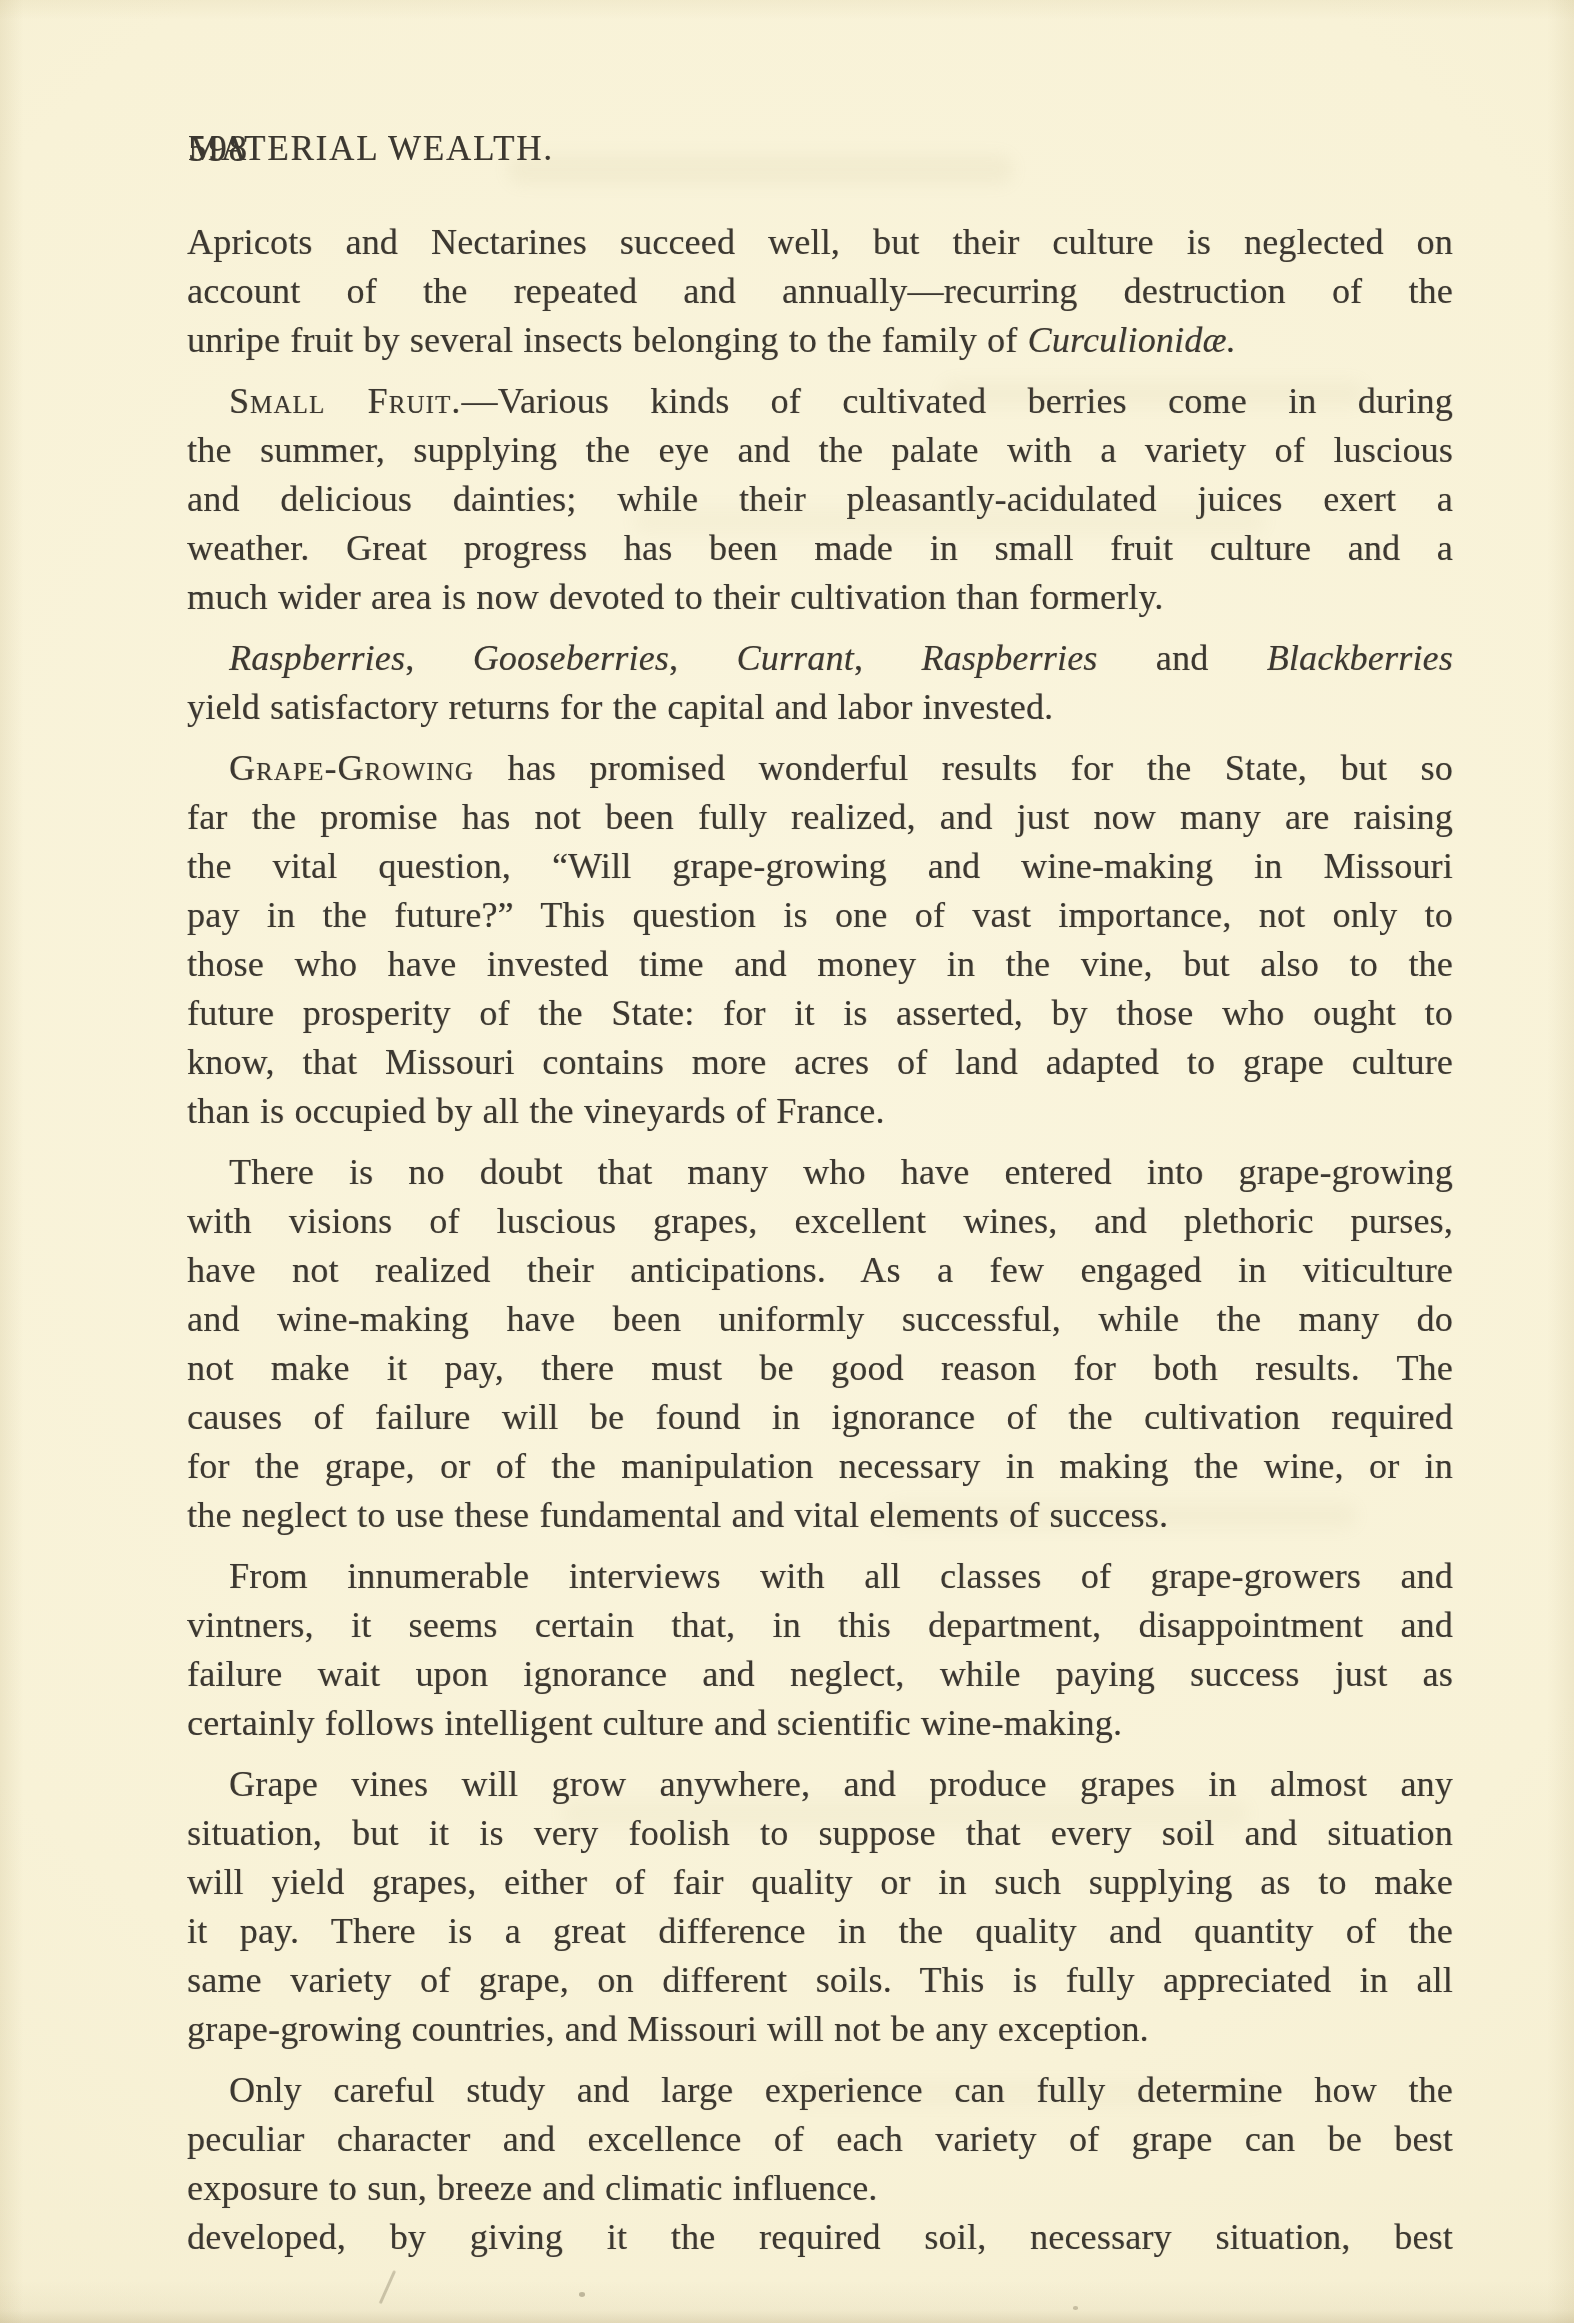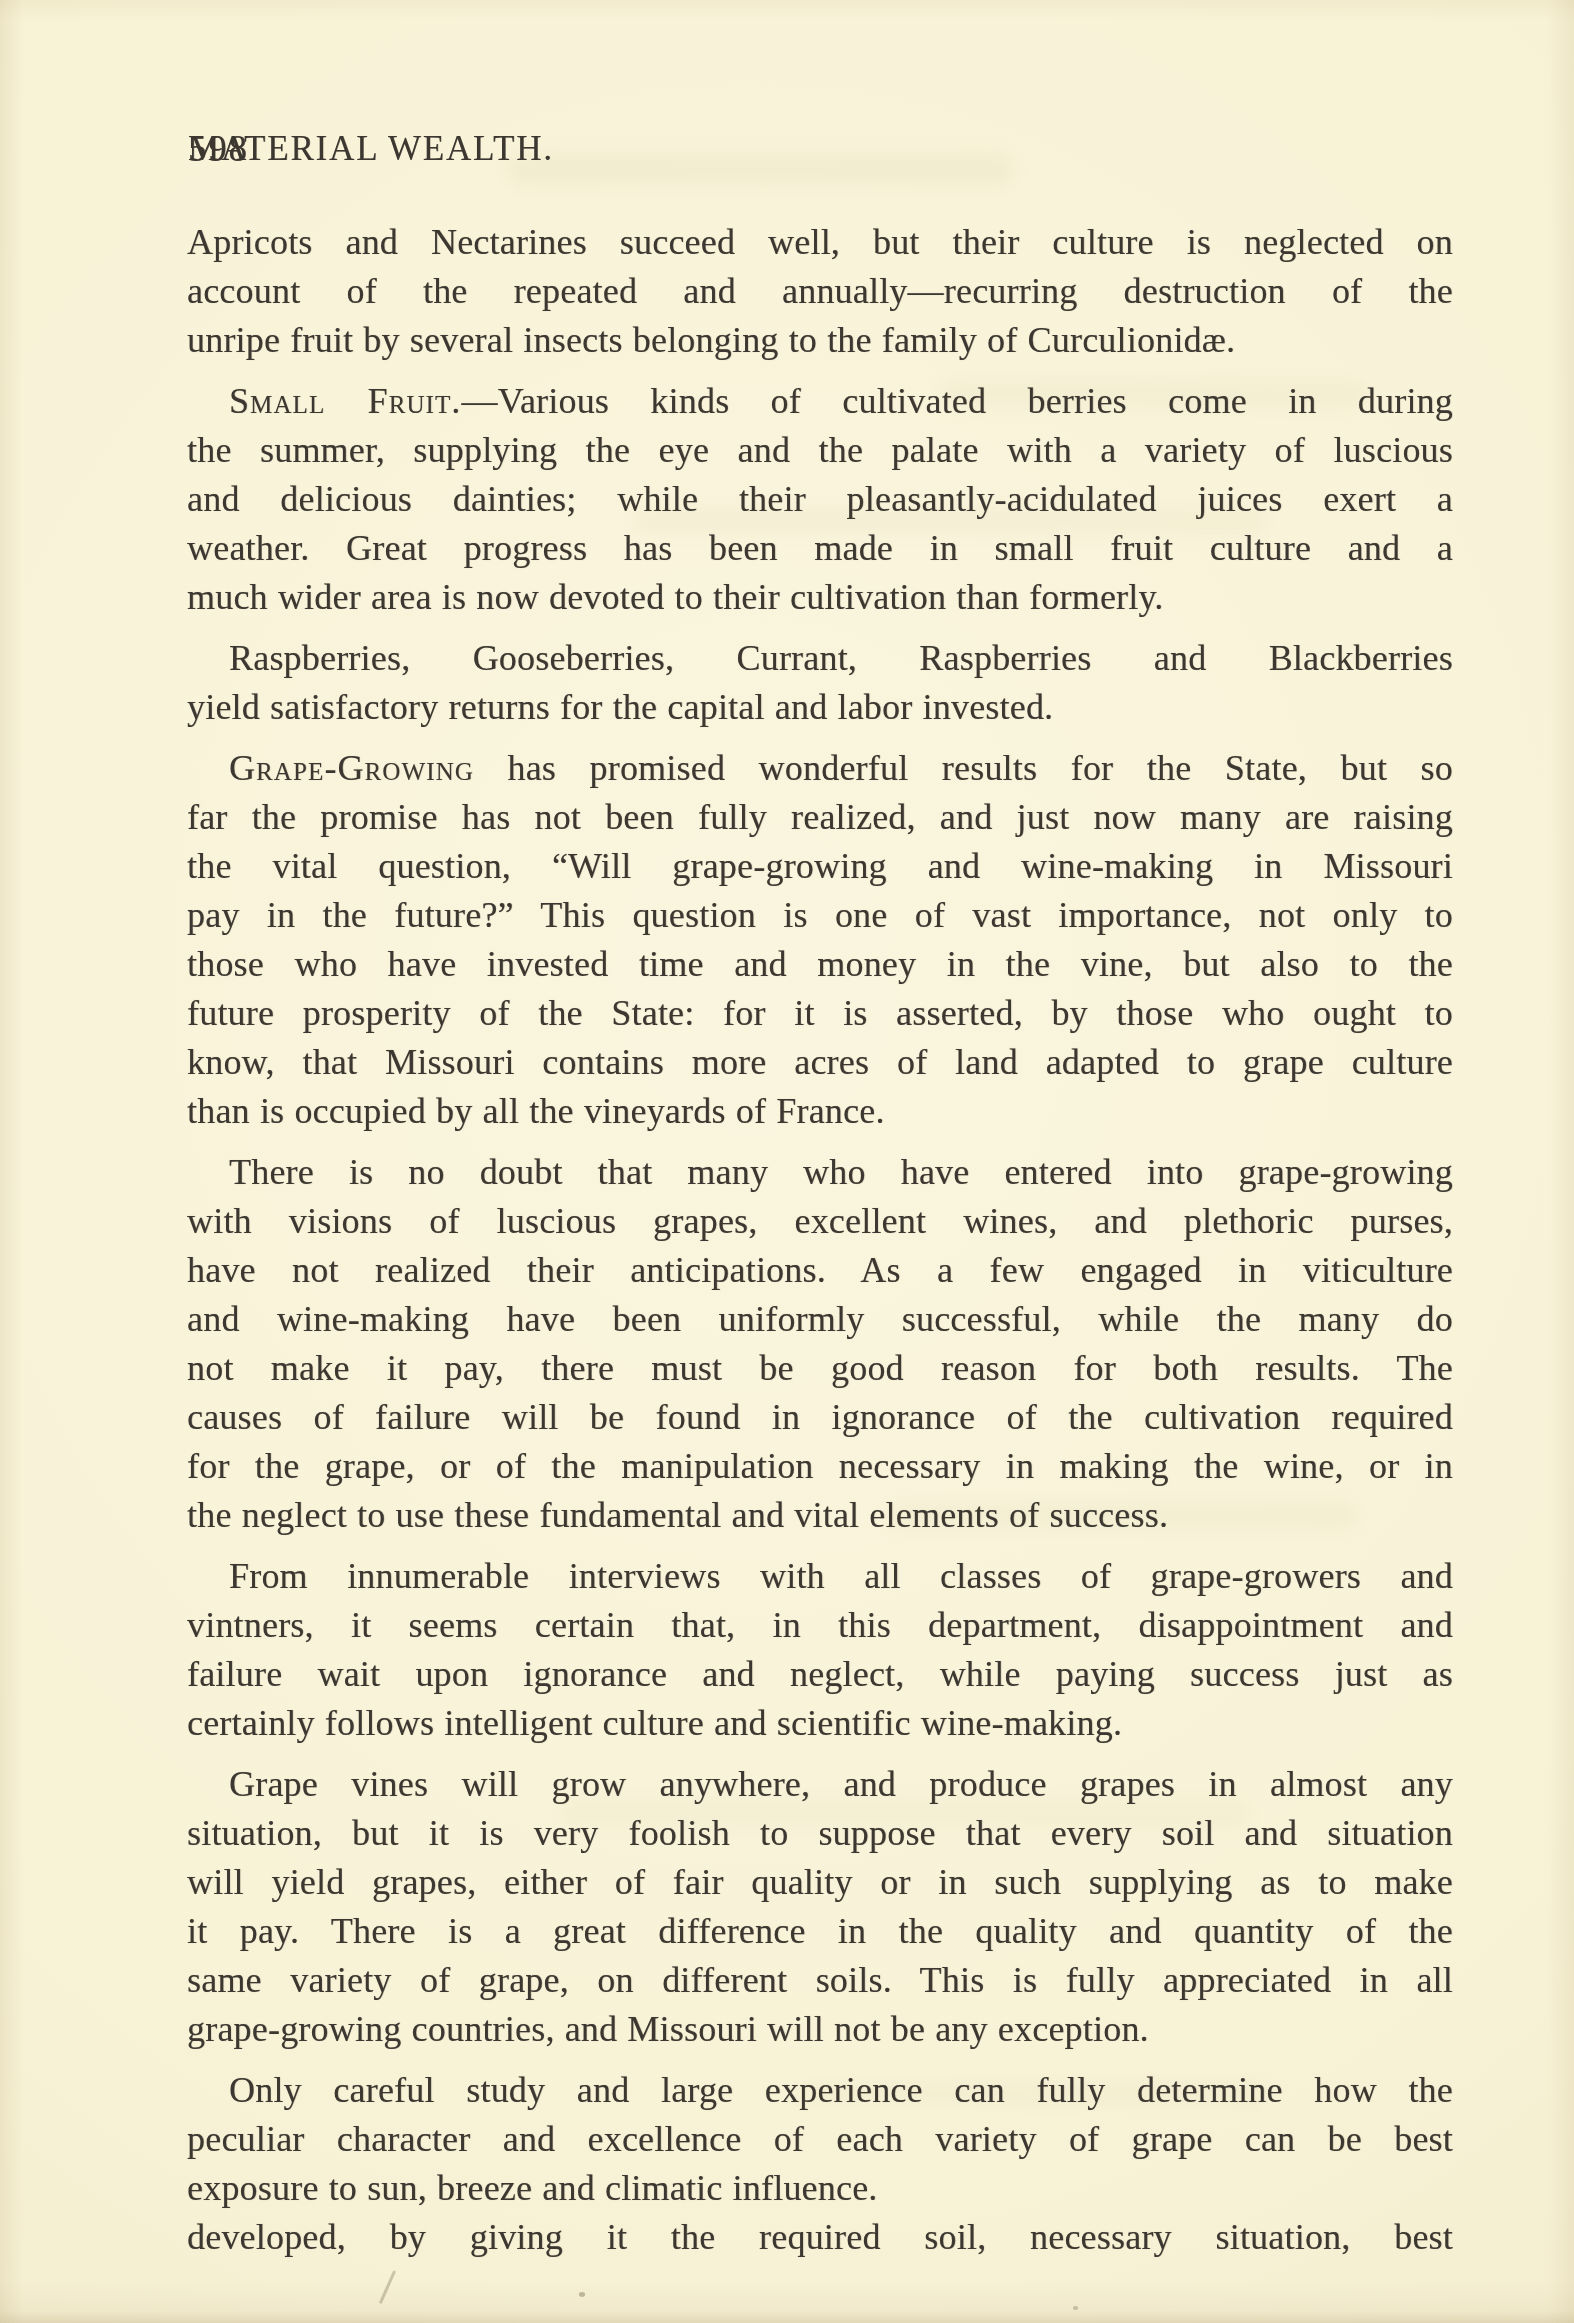--- a/index.html
+++ b/index.html
@@ -68,21 +68,21 @@
     letter-spacing: 0.2px;
     word-spacing: 0.9px;
     text-align: justify;
     text-align-last: justify;
     overflow: hidden;
     white-space: normal;
     text-shadow: 0.4px 0.4px 0.7px rgba(70,62,50,0.45);
   }
   .line.final { text-align: left; text-align-last: left; }
   .line.indent { padding-left: 42px; }
-  .line span.i { }
+  .line span.i { font-style: italic; }
   .line span.sc { font-variant: small-caps; letter-spacing: 1.1px; }
 
   
   .scratch {
     position: absolute; left: 386px; top: 2269px;
     width: 2.7px; height: 36px;
     background: rgba(120,112,86,0.35);
     transform: rotate(24deg);
     border-radius: 1.8px;
     filter: blur(0.5px);

